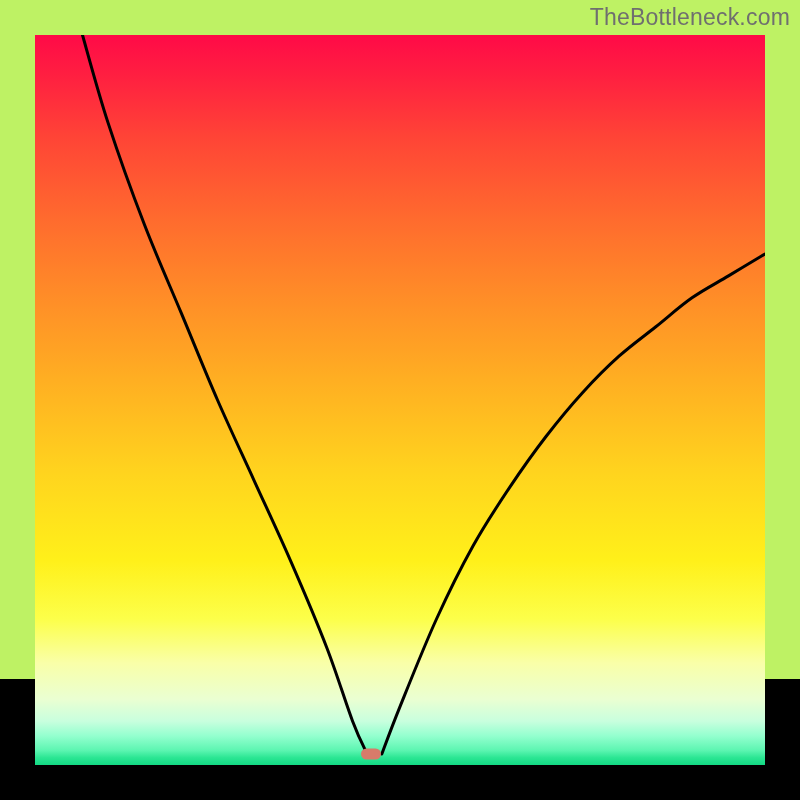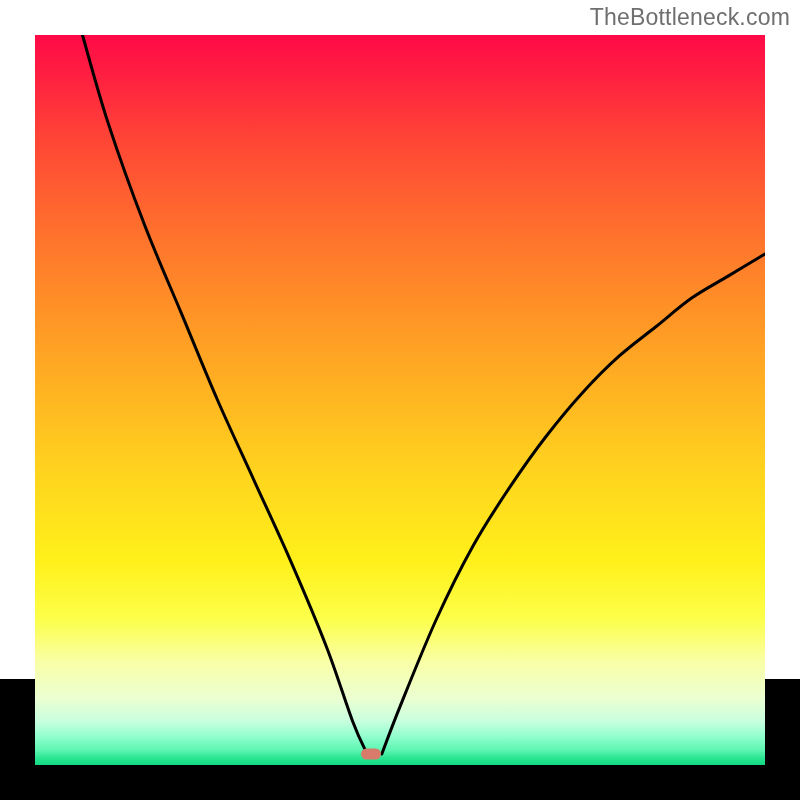--- a/index.html
+++ b/index.html
@@ -8,21 +8,21 @@
     width: 800px;
     height: 800px;
     background: #000;
     overflow: hidden;
     font-family: Arial, Helvetica, sans-serif;
   }
   .frame {
     position: relative;
     width: 800px;
     height: 679px;
-    background: #ffffff;
+    background: #bef264;
   }
   .watermark {
     position: absolute;
     top: 4px;
     right: 10px;
     color: #6f6f6f;
     font-size: 23px;
     font-weight: 400;
     letter-spacing: 0.2px;
     z-index: 4;

